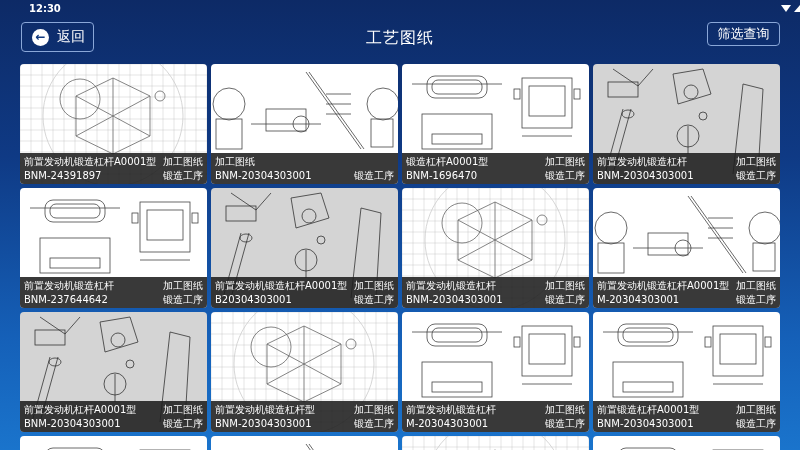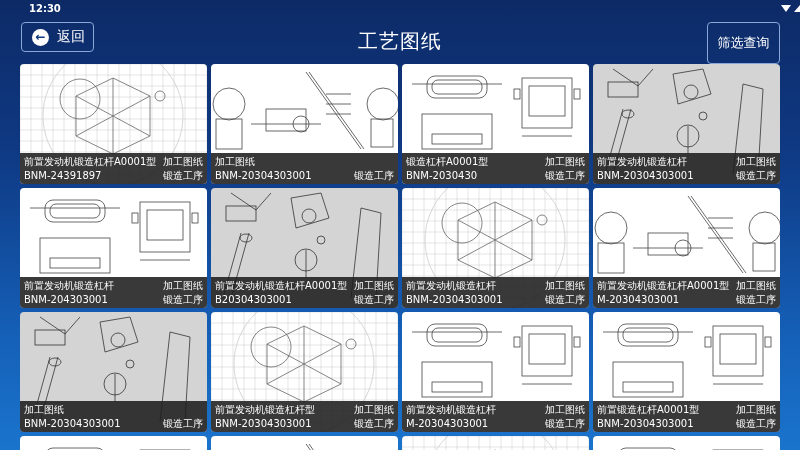--- a/index.html
+++ b/index.html
@@ -28,24 +28,24 @@
     display: flex; align-items: center; gap: 8px; padding-left: 10px;
     font-size: 14px; color: #fff; cursor: pointer;
   }
   .back-circle {
     width: 17px; height: 17px; border-radius: 50%; background: #fff;
     display: flex; align-items: center; justify-content: center;
     color: #123a80; font-size: 12px; font-weight: bold; line-height: 1;
   }
   .page-title {
     position: absolute; left: 0; right: 0; top: 12px; text-align: center;
-    font-size: 20px; color: #fff; letter-spacing: 1px;
+    font-size: 16px; color: #fff; letter-spacing: 1px;
   }
   .filter-btn {
-    position: absolute; left: 707px; top: 6px; width: 73px; height: 42px;
+    position: absolute; left: 707px; top: 6px; width: 73px; height: 24px;
     border: 1.5px solid #8aa7d8; border-radius: 4px;
     display: flex; align-items: center; justify-content: center;
     font-size: 13px; color: #fff; cursor: pointer;
   }
 
   .grid {
     position: absolute; left: 20px; top: 64px; width: 761px;
     display: grid; grid-template-columns: repeat(4, 187px); column-gap: 4px; row-gap: 4px;
   }
   .card {
@@ -180,21 +180,21 @@
           <rect x="112" y="25" width="6" height="10"></rect>
           <rect x="172" y="25" width="6" height="10"></rect>
         </g>
       </svg>
     <div class="caption">
       <div class="cap-row">
         <span>锻造杠杆A0001型</span>
         <span>加工图纸</span>
       </div>
       <div class="cap-row">
-        <span>BNM-2030430</span>
+        <span>BNM-1696470</span>
         <span>锻造工序</span>
       </div>
     </div>
   </div>
     <div class="card gray">
     <svg class="thumb" viewBox="0 0 187 120" preserveAspectRatio="none">
         <g stroke="#333" stroke-width="0.8" fill="none">
           <line x1="20" y1="5" x2="45" y2="22"></line>
           <line x1="45" y1="22" x2="60" y2="5"></line>
           <rect x="15" y="18" width="30" height="15"></rect>
@@ -236,21 +236,21 @@
           <rect x="112" y="25" width="6" height="10"></rect>
           <rect x="172" y="25" width="6" height="10"></rect>
         </g>
       </svg>
     <div class="caption">
       <div class="cap-row">
         <span>前置发动机锻造杠杆</span>
         <span>加工图纸</span>
       </div>
       <div class="cap-row">
-        <span>BNM-204303001</span>
+        <span>BNM-237644642</span>
         <span>锻造工序</span>
       </div>
     </div>
   </div>
     <div class="card gray">
     <svg class="thumb" viewBox="0 0 187 120" preserveAspectRatio="none">
         <g stroke="#333" stroke-width="0.8" fill="none">
           <line x1="20" y1="5" x2="45" y2="22"></line>
           <line x1="45" y1="22" x2="60" y2="5"></line>
           <rect x="15" y="18" width="30" height="15"></rect>
@@ -374,20 +374,21 @@
           <path d="M80 10 L110 5 L118 30 L85 40 Z"></path>
           <circle cx="98" cy="28" r="7"></circle>
           <circle cx="110" cy="52" r="4"></circle>
           <line x1="150" y1="20" x2="170" y2="25"></line>
           <line x1="150" y1="20" x2="140" y2="110"></line>
           <line x1="170" y1="25" x2="165" y2="110"></line>
         </g>
       </svg>
     <div class="caption">
       <div class="cap-row">
+        <span>前置发动机杠杆A0001型</span>
         <span>加工图纸</span>
       </div>
       <div class="cap-row">
         <span>BNM-20304303001</span>
         <span>锻造工序</span>
       </div>
     </div>
   </div>
     <div class="card">
     <svg class="thumb" viewBox="0 0 187 120" preserveAspectRatio="none">

